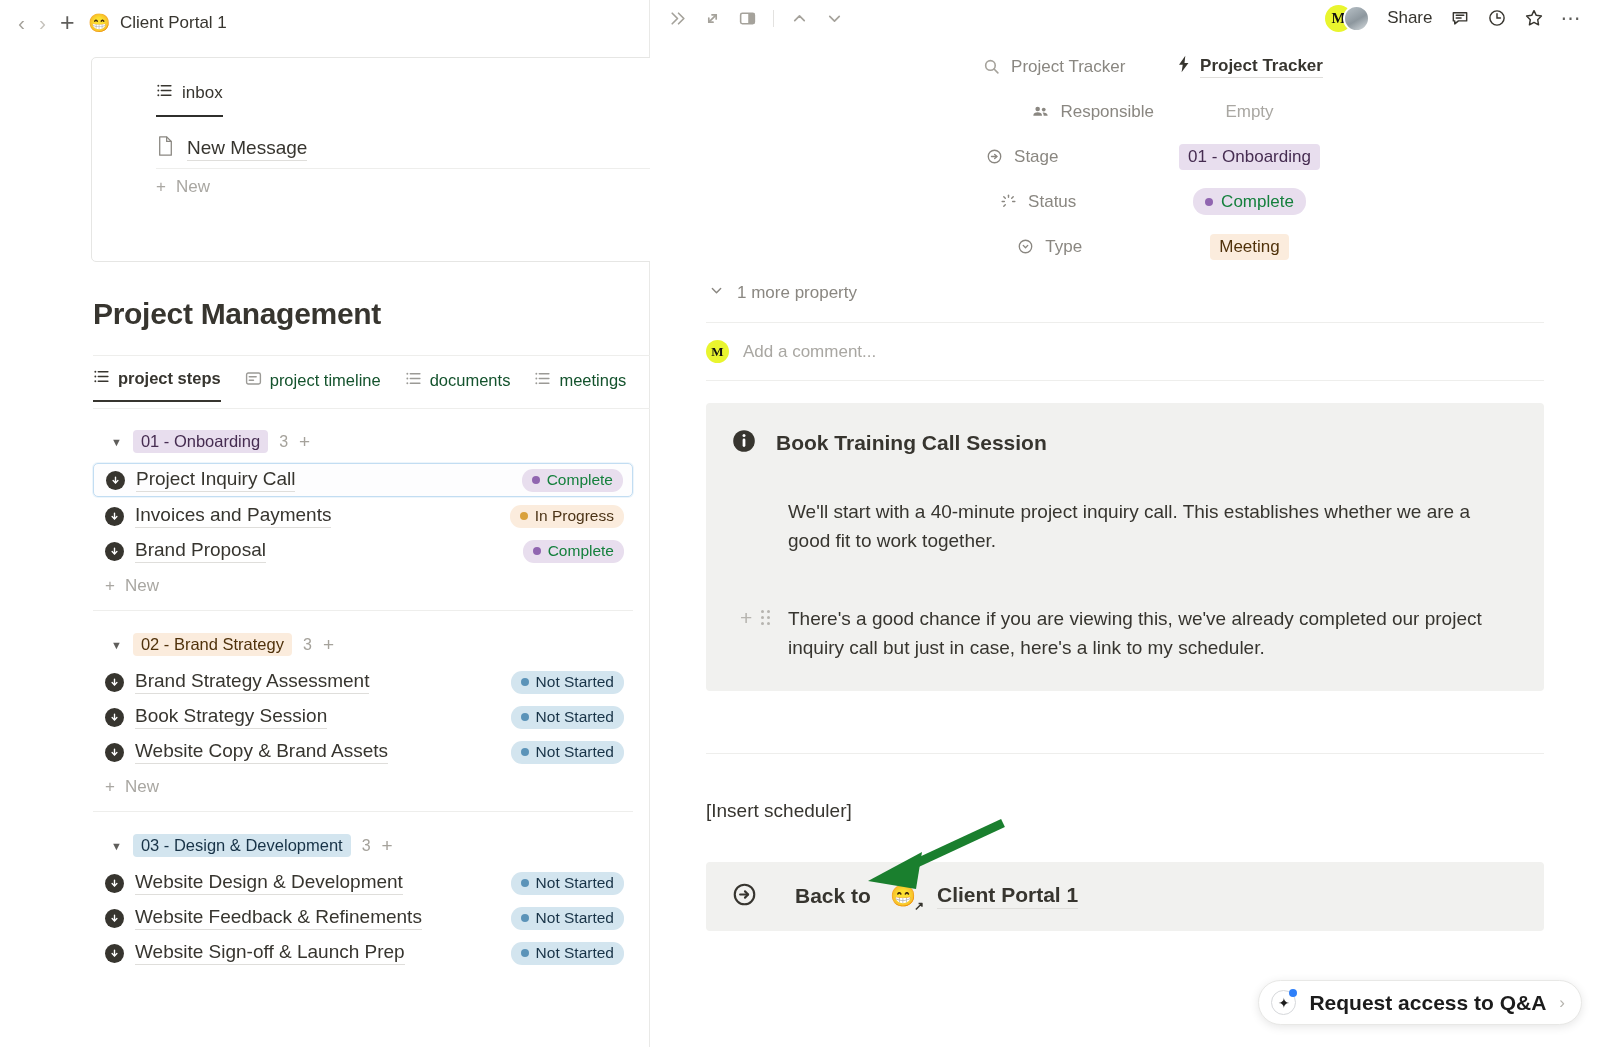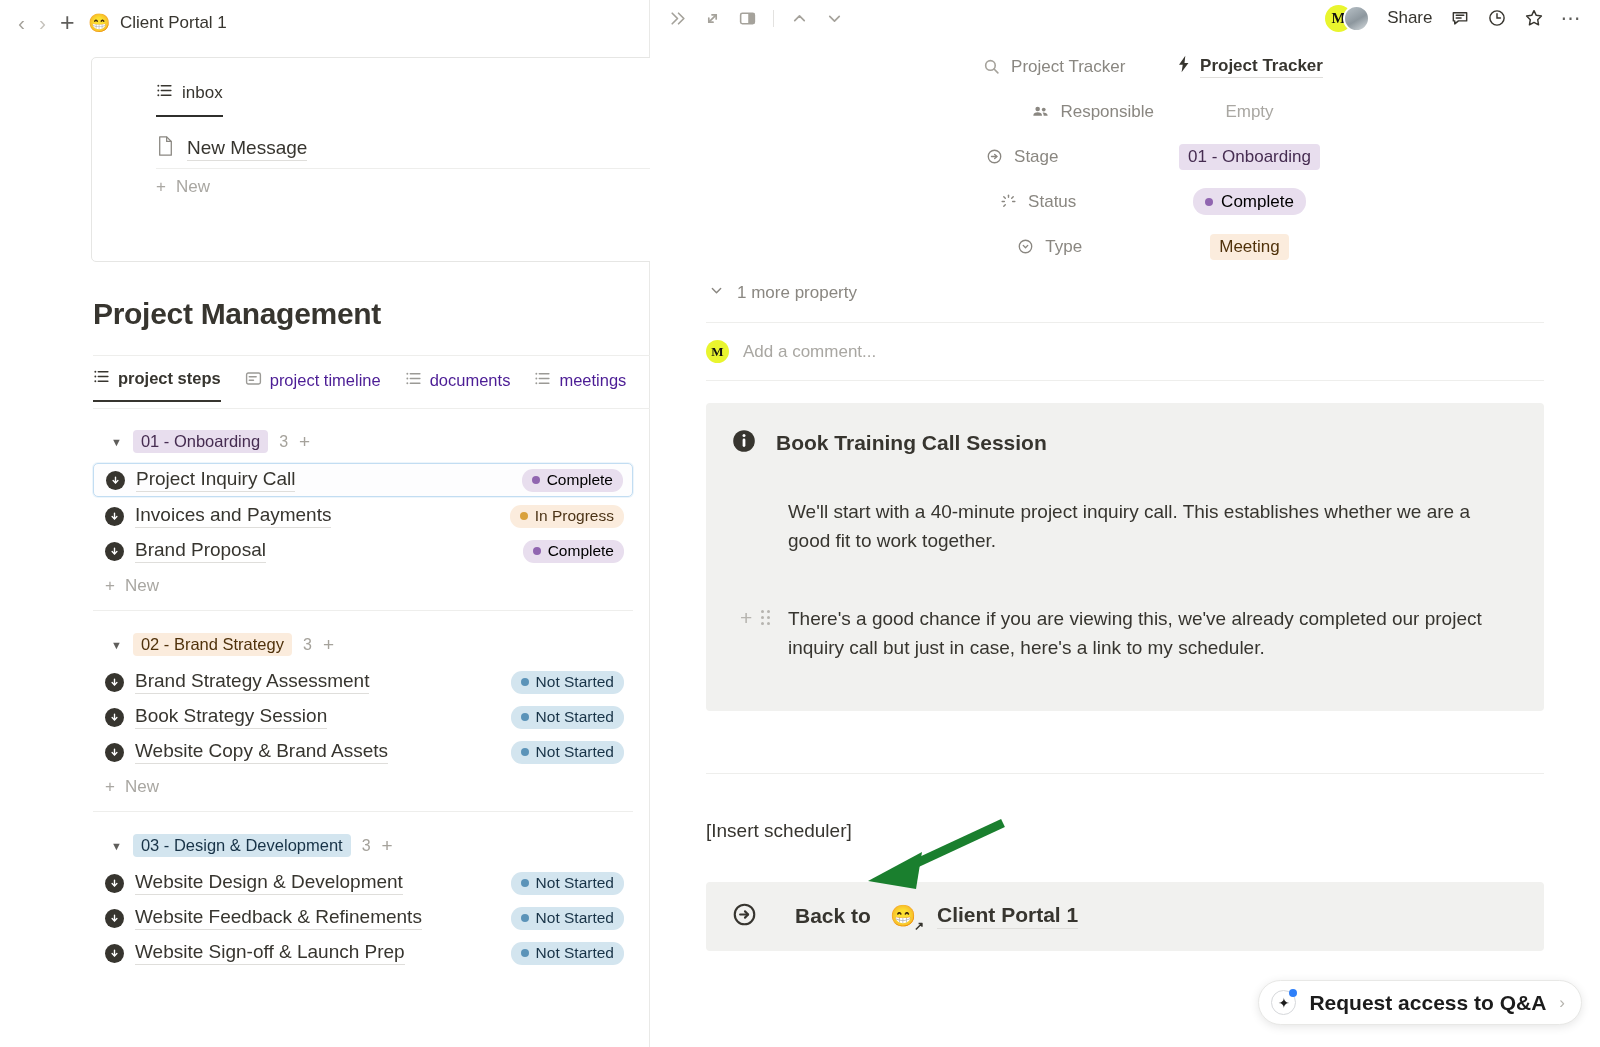--- a/index.html
+++ b/index.html
@@ -35,21 +35,21 @@
   .inbox-row { display: flex; align-items: center; gap: 12px; font-size: 19px; }
   .inbox-row .label { border-bottom: 1px solid #dfdedb; padding-bottom: 1px; }
   .inbox-new { display: flex; align-items: center; gap: 10px; font-size: 17px; color: #a9a7a2; margin-top: 15px; }
 
   
   .pm-title { position: absolute; left: 93px; top: 297px; font-size: 30px; font-weight: 700; letter-spacing: -.3px; color: #37352f; }
   .pm-title-rule { position: absolute; left: 93px; right: 0; top: 355px; height: 1px; background: #eeeeec; }
 
   
   .db-tabs { position: absolute; left: 93px; top: 368px; display: flex; align-items: flex-end; gap: 24px; }
-  .db-tab { display: flex; align-items: center; gap: 8px; font-size: 16.5px; color: #4c1d95; padding-bottom: 11px; white-space: nowrap; }
+  .db-tab { display: flex; align-items: center; gap: 8px; font-size: 16.5px; color: #14532d; padding-bottom: 11px; white-space: nowrap; }
   .db-tab.active { color: #37352f; font-weight: 700; border-bottom: 2.5px solid #37352f; }
   .db-tabs-rule { position: absolute; left: 93px; right: 0; top: 408px; height: 1px; background: #eeeeec; }
 
   
   .groups { position: absolute; left: 93px; top: 418px; width: 540px; }
   .group { padding-top: 6px; }
   .group + .group { border-top: 1px solid #eeeeec; margin-top: 14px; padding-top: 16px; }
   .group-head { display: flex; align-items: center; gap: 11px; padding: 6px 0 10px 18px; }
   .caret { font-size: 11px; color: #5f5e5b; }
   .chip { font-size: 16.5px; padding: 2px 8px; border-radius: 4px; font-weight: 400; }
@@ -61,21 +61,21 @@
 
   .row { display: flex; align-items: center; justify-content: space-between; padding: 4px 9px 4px 12px; border-radius: 5px; margin-bottom: 3px; }
   .row.selected { border: 1.5px solid #c2ddf2; background: #fdfdfe; box-shadow: 0 0 0 1px rgba(194,221,242,.3); }
   .row-left { display: flex; align-items: center; gap: 11px; }
   .row-title { font-size: 19px; color: #37352f; border-bottom: 1px solid #dfdedb; padding-bottom: 1px; }
   .pg-icon { width: 19px; height: 19px; flex: 0 0 19px; border-radius: 50%; background: #37352f; display: flex; align-items: center; justify-content: center; }
   .pg-icon svg { display: block; }
 
   .badge { display: inline-flex; align-items: center; gap: 7px; font-size: 15.5px; padding: 2.5px 10px; border-radius: 11px; white-space: nowrap; }
   .badge .dot { width: 8px; height: 8px; border-radius: 50%; display: inline-block; }
-  .badge.complete { background: #e8deee; color: #000000; }
+  .badge.complete { background: #e8deee; color: #15803d; }
   .badge.complete .dot { background: #9065b0; }
   .badge.inprogress { background: #fbecdd; color: #4c3417; }
   .badge.inprogress .dot { background: #d9a13c; }
   .badge.notstarted { background: #d3e5ef; color: #183347; }
   .badge.notstarted .dot { background: #5b93b8; }
   .new-row { display: flex; align-items: center; gap: 10px; font-size: 17px; color: #a9a7a2; padding: 6px 0 0 12px; }
 
   
   .right-pane { position: relative; width: 950px; height: 1047px; background: #fff; overflow: hidden; }
   .rp-toolbar { display: flex; align-items: center; justify-content: space-between; height: 36px; padding: 0 18px 0 18px; }
@@ -101,21 +101,21 @@
   .chip-lg { font-size: 17px; padding: 3px 9px; border-radius: 4px; }
   .badge-lg { display: inline-flex; align-items: center; gap: 8px; font-size: 17px; padding: 3.5px 12px; border-radius: 13px; }
   .more-prop { display: flex; align-items: center; gap: 12px; padding: 13px 0 0 58px; font-size: 17px; color: #8a8781; }
   .rp-rule { margin: 18px 56px 0 56px; height: 1px; background: #eeeeec; }
   .comment-row { display: flex; align-items: center; gap: 14px; padding: 17px 0 0 56px; }
   .comment-av { width: 23px; height: 23px; border-radius: 50%; background: #e9f52e; display: flex; align-items: center; justify-content: center; font-size: 13px; font-weight: 800; color: #111; font-family: "Liberation Serif", serif; }
   .comment-ph { font-size: 17px; color: #a9a7a2; }
   .rp-rule2 { margin: 17px 56px 0 56px; height: 1px; background: #eeeeec; }
 
   
-  .callout { margin: 22px 56px 0 56px; background: #f1f1ef; border-radius: 4px; padding: 26px 34px 48px 26px; position: relative; }
+  .callout { margin: 22px 56px 0 56px; background: #f1f1ef; border-radius: 4px; padding: 26px 34px 28px 26px; position: relative; }
   .callout-head { display: flex; align-items: center; gap: 20px; }
   .callout-title { font-size: 21px; font-weight: 700; color: #37352f; }
   .callout-p { font-size: 19px; line-height: 1.55; color: #37352f; margin-top: 40px; padding-left: 56px; max-width: 760px; }
   .callout-p.second { margin-top: 48px; position: relative; }
   .blk-handles { position: absolute; left: 8px; top: 3px; display: flex; align-items: center; gap: 9px; color: #b6b4af; }
   .h-plus { font-size: 21px; font-weight: 300; line-height: 1; }
   .h-grip { display: grid; grid-template-columns: 3px 3px; gap: 3px; }
   .h-grip i { width: 3px; height: 3px; background: #b6b4af; border-radius: 50%; display: block; }
 
   .rp-rule3 { margin: 62px 56px 0 56px; height: 1px; background: #eeeeec; }

